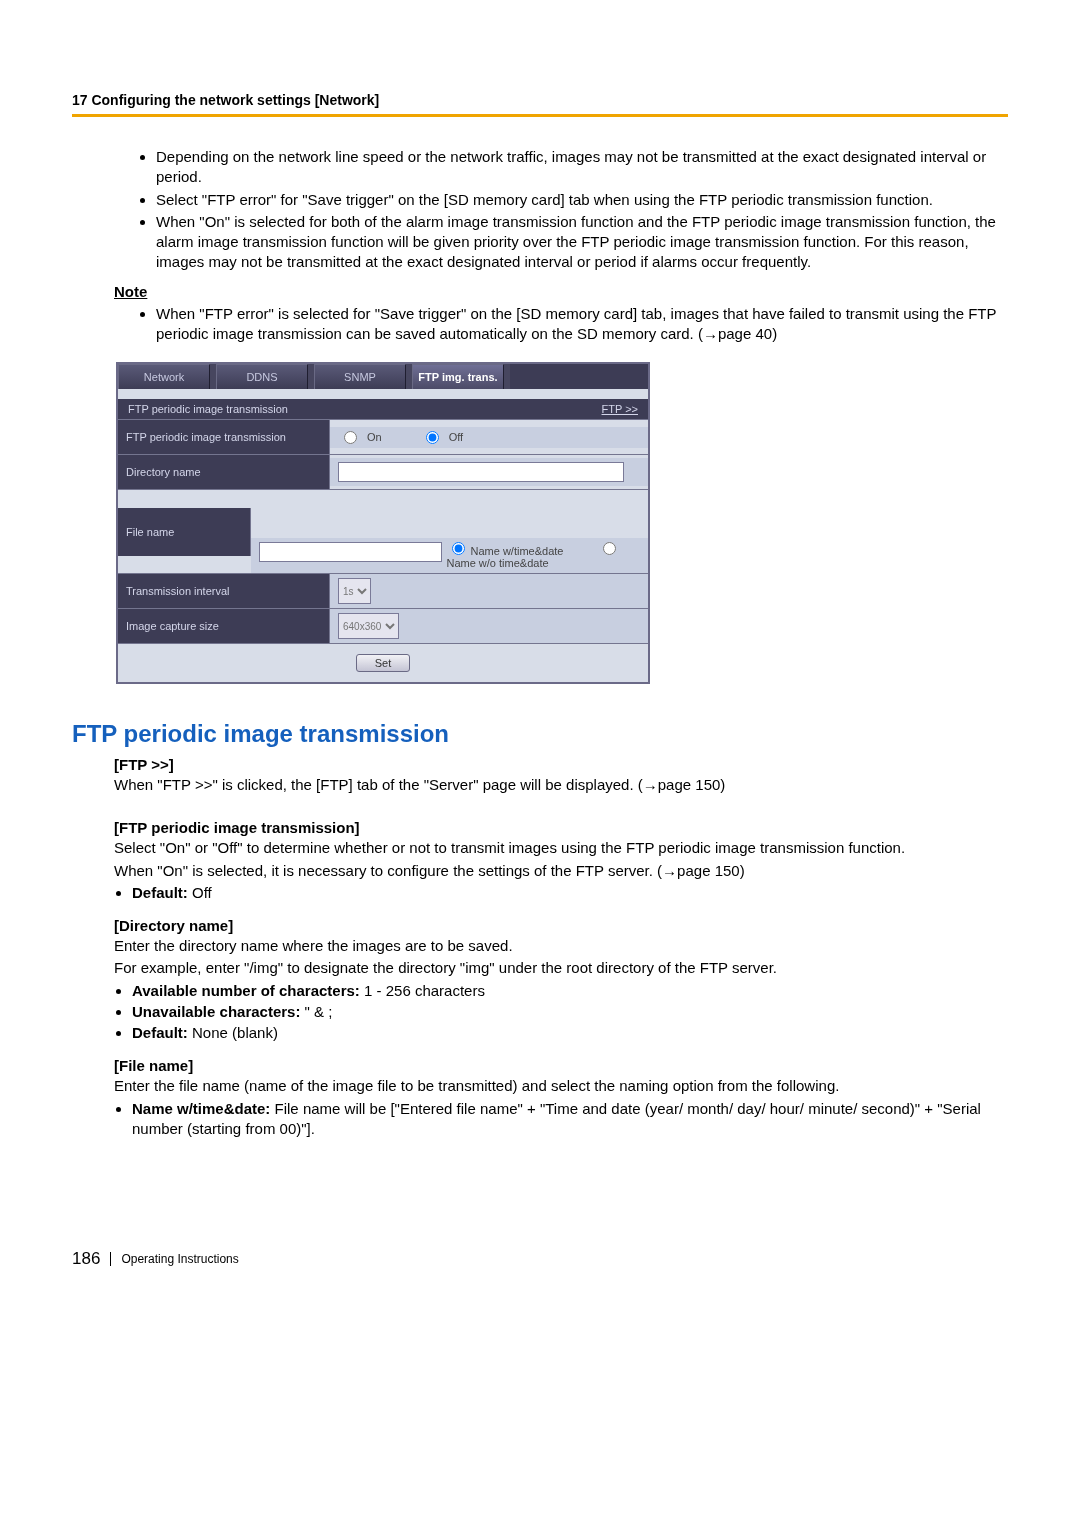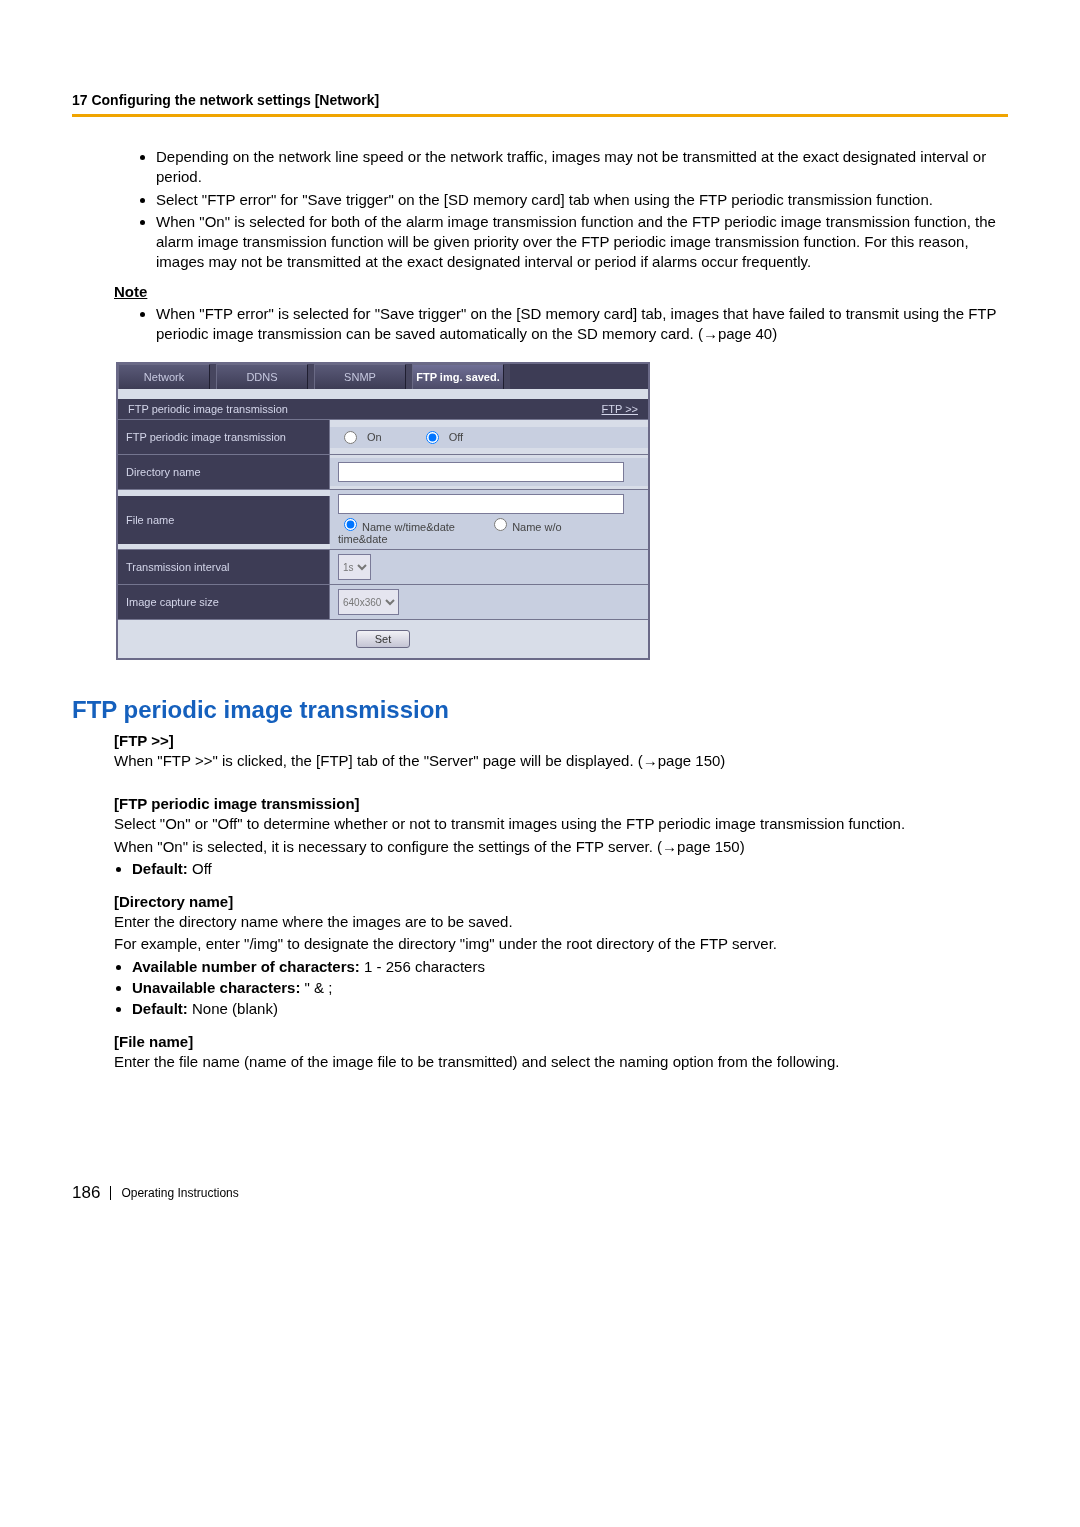--- a/index.html
+++ b/index.html
@@ -151,21 +151,21 @@
   <div class="note-label">Note</div>
   <ul class="bullets">
     <li>When "FTP error" is selected for "Save trigger" on the [SD memory card] tab, images that have failed to transmit using the FTP periodic image transmission can be saved automatically on the SD memory card. (→page 40)</li>
   </ul>
 
   <div class="panel">
     <div class="tabs">
       <div class="tab">Network</div>
       <div class="tab">DDNS</div>
       <div class="tab">SNMP</div>
-      <div class="tab active">FTP img. saved.</div>
+      <div class="tab active">FTP img. trans.</div>
       <div class="tabs-gap"></div>
     </div>
     <div class="panel-title-row">
       <span>FTP periodic image transmission</span>
       <span class="ftp-link">FTP &gt;&gt;</span>
     </div>
     <div class="panel-body">
       <div class="prow">
         <div class="plabel">FTP periodic image transmission</div>
         <div class="pval">
@@ -176,21 +176,21 @@
         </div>
       </div>
       <div class="prow">
         <div class="plabel">Directory name</div>
         <div class="pval">
             <input type="text" style="">
           </div>
       </div>
       <div class="prow">
         <div class="plabel" style="min-height:40px">File name</div>
-        <div class="pval" style="flex-direction:column;align-items:flex-start;gap:4px;">
+        <div class="pval" style="flex-direction:row;align-items:flex-start;gap:4px;margin-top:48px;">
           <input type="text" style="">
           <div>
             <input type="radio" class="radio" checked="" style="">
             <span class="radio-label">Name w/time&amp;date</span>
             <input type="radio" class="radio" style="">
             <span class="radio-label">Name w/o time&amp;date</span>
           </div>
         </div>
       </div>
       <div class="prow">
@@ -227,19 +227,22 @@
   <div class="para">Enter the directory name where the images are to be saved.</div>
   <div class="para">For example, enter "/img" to designate the directory "img" under the root directory of the FTP server.</div>
   <ul class="inner">
     <li><b>Available number of characters:</b><span> 1 - 256 characters</span></li>
     <li><b>Unavailable characters:</b><span> " &amp; ;</span></li>
     <li><b>Default:</b><span> None (blank)</span></li>
   </ul>
 
   <div class="sub" style="margin-top:14px">[File name]</div>
   <div class="para">Enter the file name (name of the image file to be transmitted) and select the naming option from the following.</div>
+  <ul class="inner">
+    <li><b>Name w/time&amp;date:</b><span> File name will be ["Entered file name" + "Time and date (year/ month/ day/ hour/ minute/ second)" + "Serial number (starting from 00)"].</span></li>
+  </ul>
 
   <div class="footer">
     <span class="pn">186</span>
     <span class="sep"></span>
     <span>Operating Instructions</span>
   </div>
 </div>
 
 </body></html>

